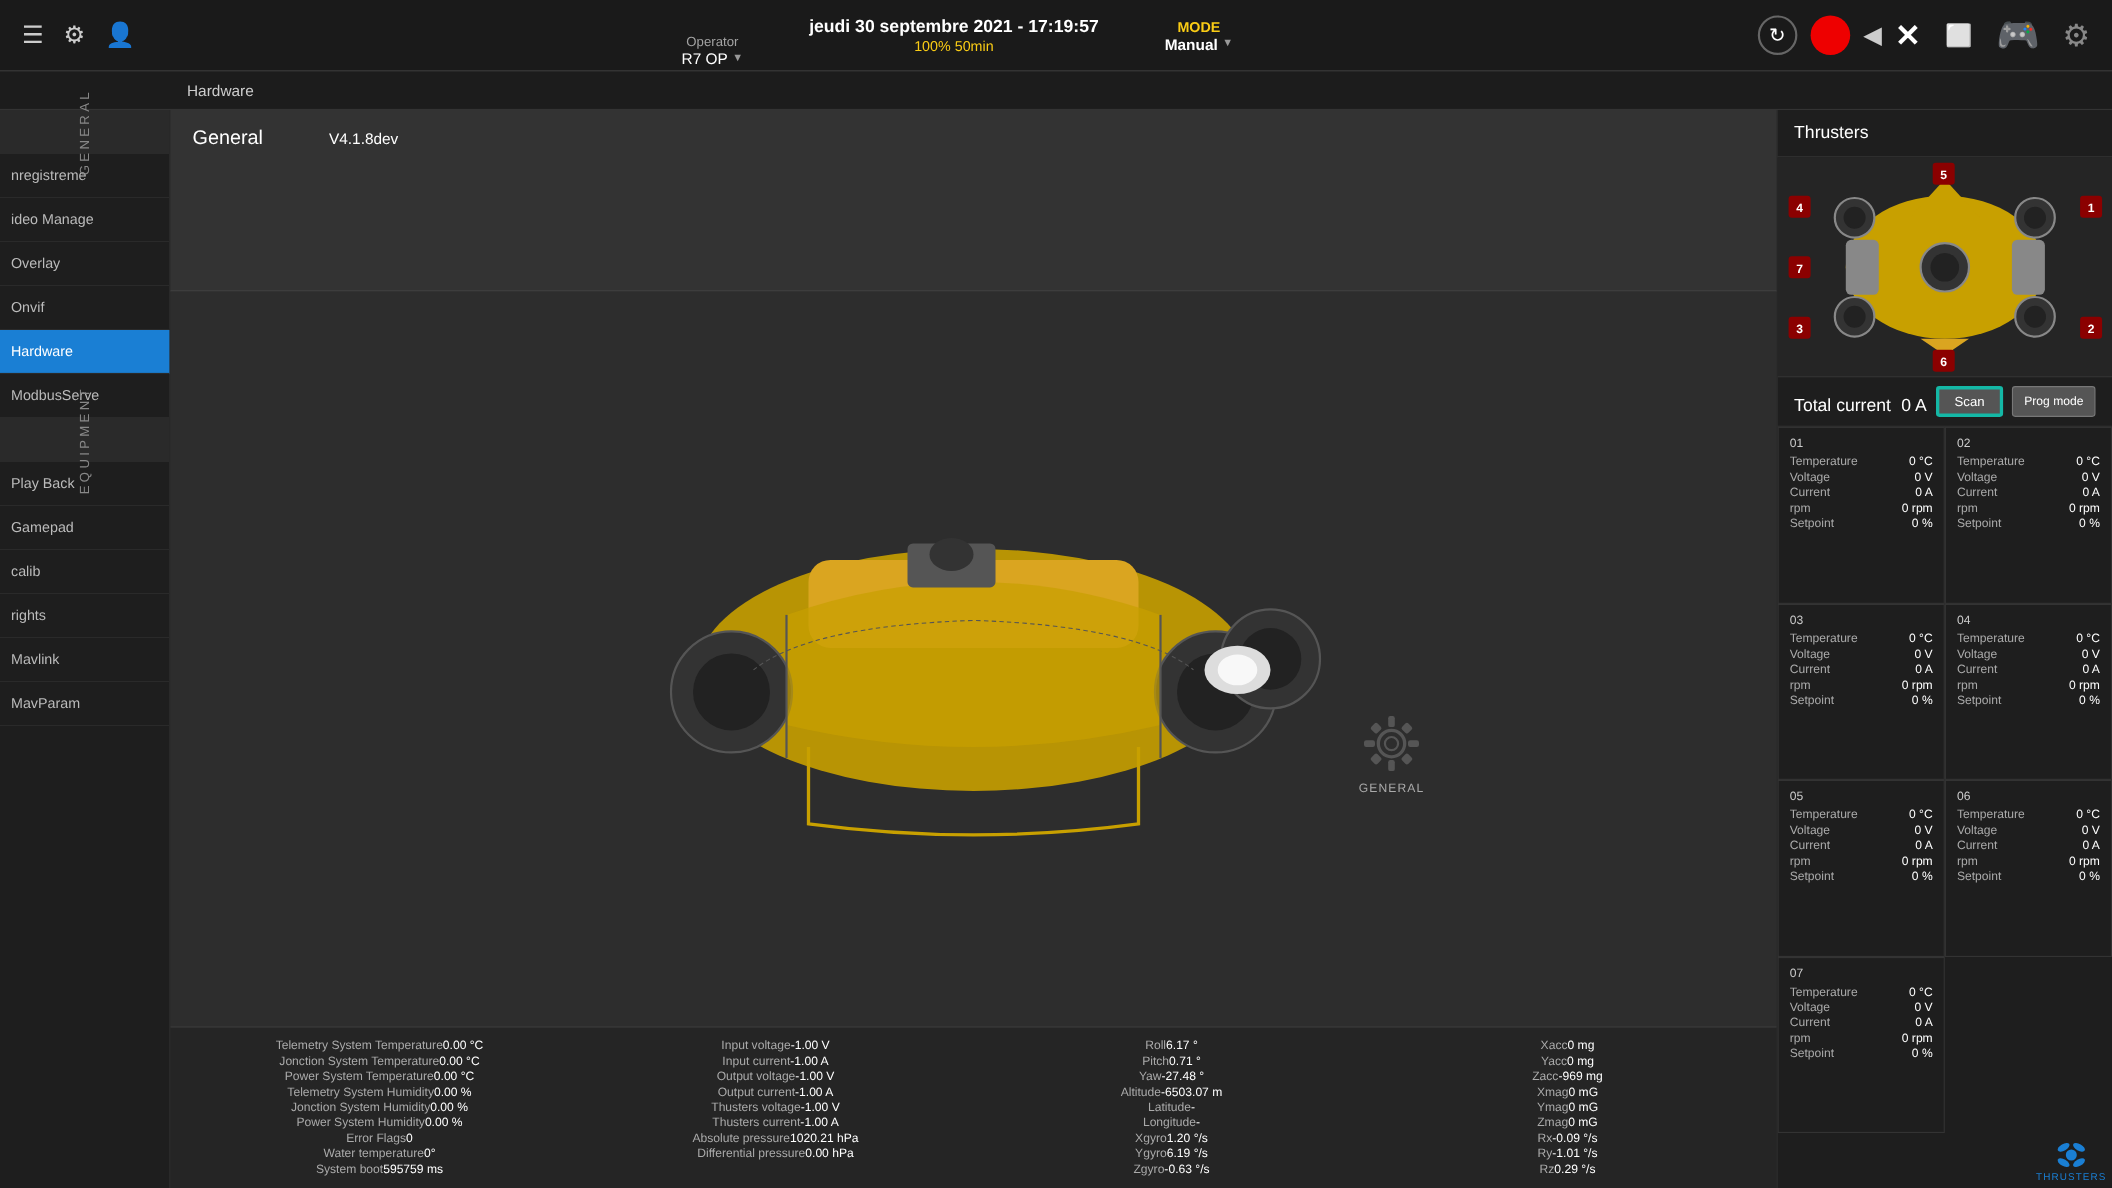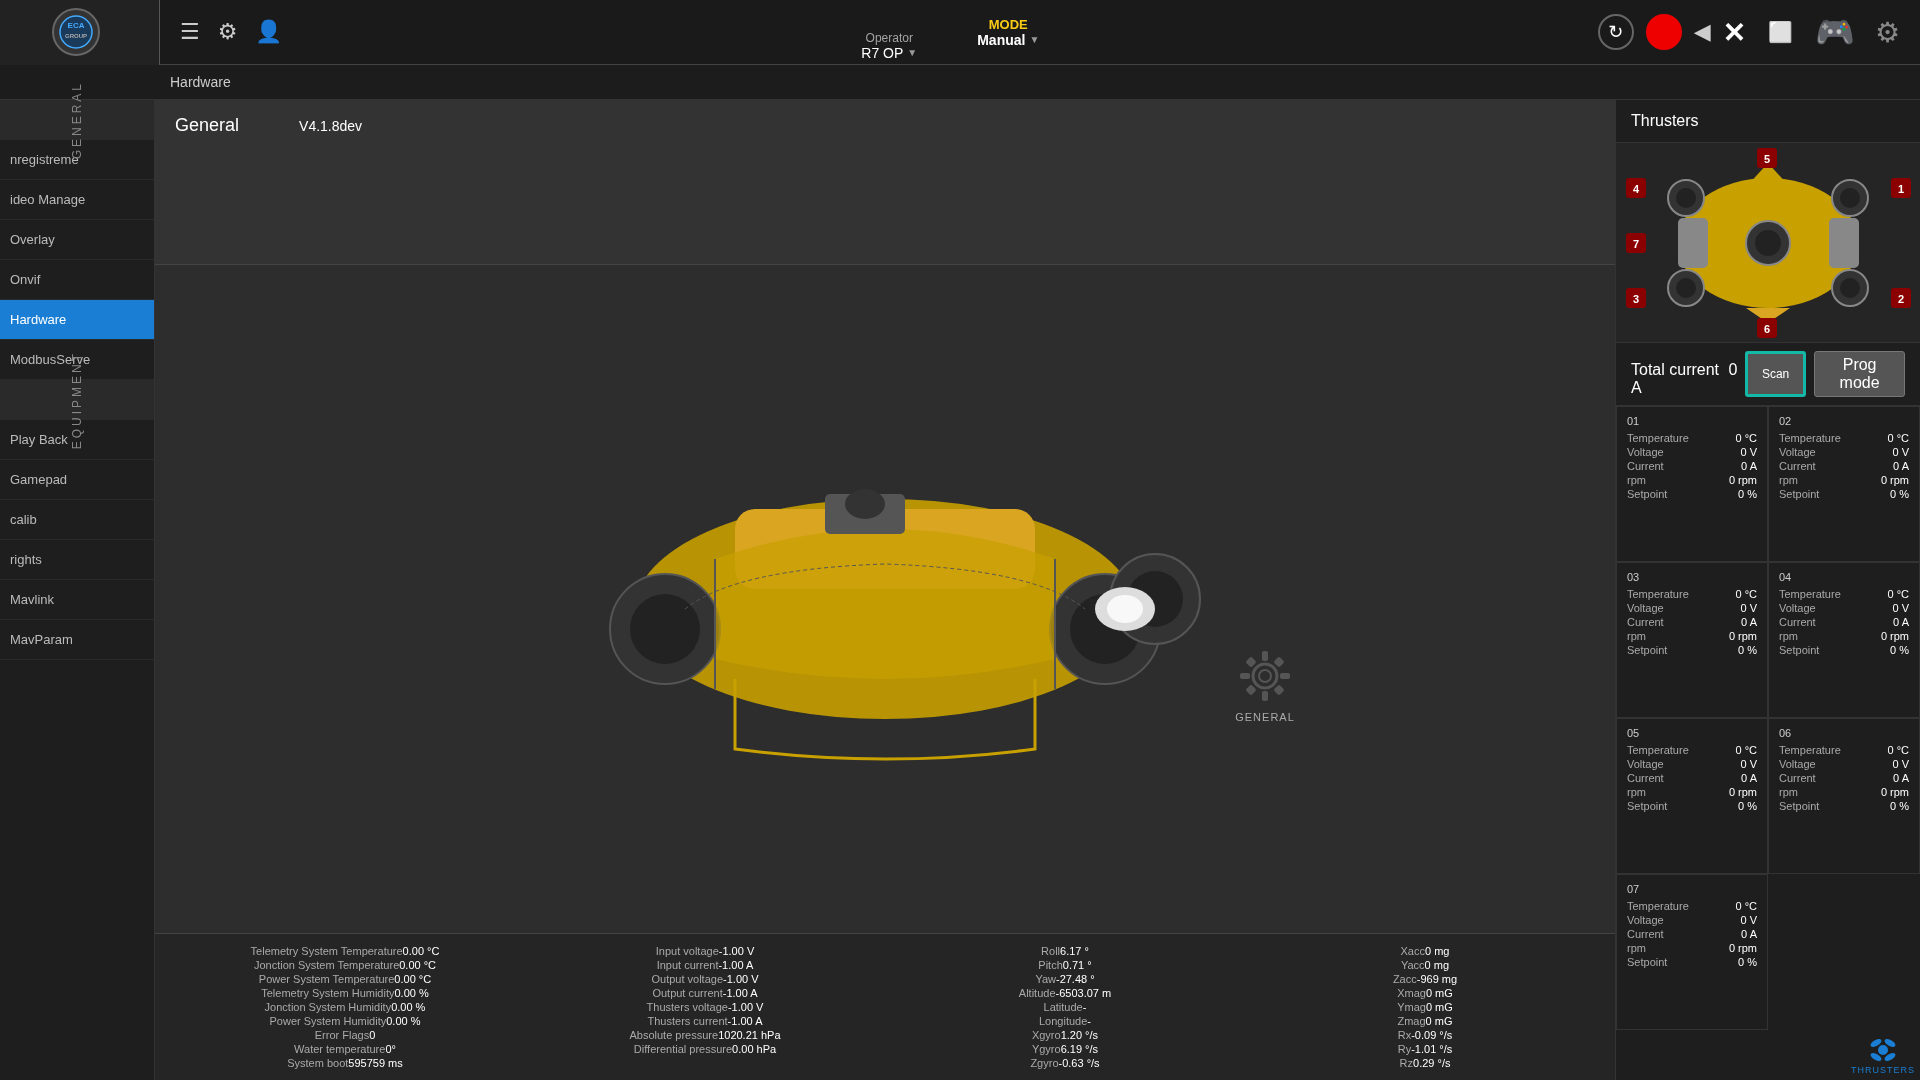--- a/index.html
+++ b/index.html
@@ -111,21 +111,21 @@
       padding: 12px 15px; font-size: 16px; color: #fff; border-bottom: 1px solid #333;
     }
     .thruster-diagram {
       height: 200px; background: #252525; position: relative; border-bottom: 1px solid #333;
     }
     .total-current-row {
       display: flex; align-items: flex-end; justify-content: space-between;
       padding: 8px 15px; border-bottom: 1px solid #333;
     }
     .btn-scan { background: #555; color: #fff; border: 3px solid #14b8a6; padding: 4px 14px; font-size: 12px; cursor: pointer; border-radius: 3px; }
-    .btn-prog { background: #555; color: #fff; border: 1px solid #777; padding: 4px 10px; font-size: 16px; cursor: pointer; border-radius: 3px; }
+    .btn-prog { background: #555; color: #fff; border: 1px solid #777; padding: 4px 10px; font-size: 11px; cursor: pointer; border-radius: 3px; }
 
     .thrusters-grid {
       flex: 1; display: grid; grid-template-columns: 1fr 1fr; overflow-y: auto;
     }
     .thruster-cell {
       border: 1px solid #333; padding: 8px 10px;
     }
     .thruster-num { color: #ccc; font-size: 11px; margin-bottom: 4px; }
     .thruster-row { display: flex; justify-content: space-between; font-size: 11px; padding: 1px 0; }
     .thruster-key { color: #aaa; }
@@ -137,43 +137,38 @@
       display: flex; flex-direction: column; align-items: center; gap: 5px;
     }
     .icon-label { font-size: 11px; color: #aaa; letter-spacing: 1px; }
 
     .dropdown-arrow { font-size: 10px; color: #999; }
   </style>
 </head>
 <body>
 
 <div class="topbar">
-  <div class="logo-area">
-    <div class="logo-circle">
-      <svg width="36" height="36" viewBox="0 0 36 36">
-        <circle cx="18" cy="18" r="16" fill="#1a3a5c" stroke="#4af" stroke-width="1.5"></circle>
-        <text x="18" y="14" text-anchor="middle" fill="#4af" font-size="8" font-weight="bold">ECA</text>
-        <text x="18" y="24" text-anchor="middle" fill="#aaa" font-size="6">GROUP</text>
-      </svg>
-    </div>
-  </div>
   <div class="topbar-icons">
     <span class="topbar-icon">☰</span>
     <span class="topbar-icon">⚙</span>
     <span class="topbar-icon">👤</span>
   </div>
   <div class="topbar-center">
     <div class="operator-row">
       <div class="operator-box">
         <div class="operator-label">Operator</div>
         <div class="operator-val">
           <span>R7 OP</span>
           <span class="dropdown-arrow">▼</span>
         </div>
       </div>
+      <div>
+        <div class="datetime">jeudi 30 septembre 2021 - 17:19:57</div>
+        <div class="sub-info" style="text-align:center;color:#facc15;">100% 50min</div>
+      </div>
       <div class="mode-box">
         <div class="mode-label">MODE</div>
         <div class="mode-val">
           <span>Manual</span>
           <span class="dropdown-arrow">▼</span>
         </div>
       </div>
     </div>
   </div>
   <div class="topbar-right">

